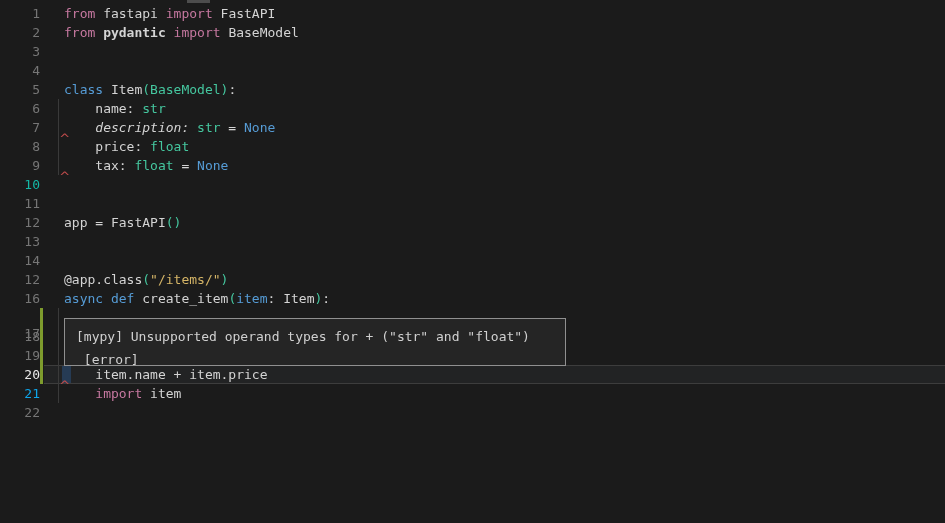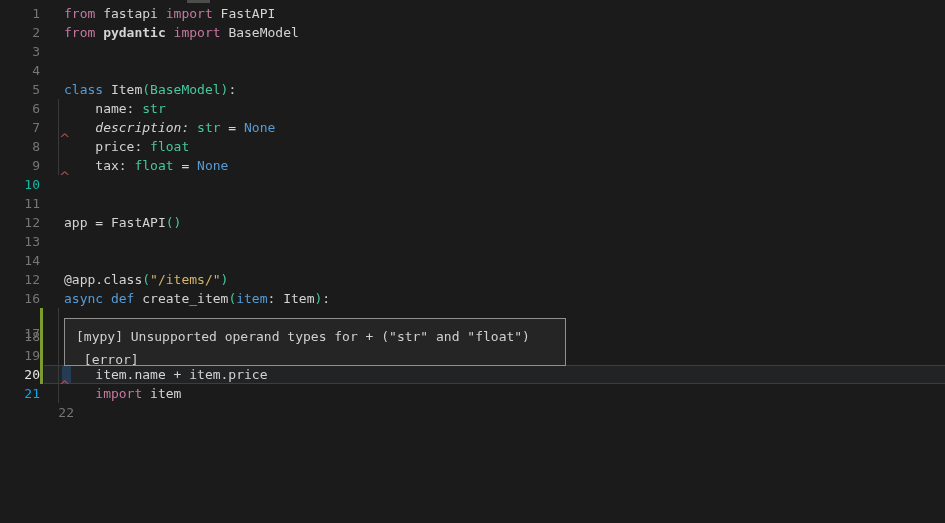--- a/index.html
+++ b/index.html
@@ -55,21 +55,21 @@
       <div class="row"><div class="ln" style="color: rgb(118, 118, 118);">12</div><pre class="code"><span style="color: rgb(212, 212, 212);">app = FastAPI</span><span style="color: rgb(69, 199, 159);">()</span></pre></div>
       <div class="row"><div class="ln" style="color: rgb(118, 118, 118);">13</div><pre class="code"></pre></div>
       <div class="row"><div class="ln" style="color: rgb(118, 118, 118);">14</div><pre class="code"></pre></div>
       <div class="row"><div class="ln" style="color: rgb(118, 118, 118);">12</div><pre class="code"><span style="color: rgb(212, 212, 212);">@app.class</span><span style="color: rgb(69, 199, 159);">(</span><span style="color: rgb(213, 181, 103);">"/items/"</span><span style="color: rgb(69, 199, 159);">)</span></pre></div>
       <div class="row"><div class="ln" style="color: rgb(118, 118, 118);">16</div><pre class="code"><span style="color: rgb(86, 156, 214);">async</span><span style="color: rgb(212, 212, 212);"> </span><span style="color: rgb(86, 156, 214);">def</span><span style="color: rgb(212, 212, 212);"> create_item</span><span style="color: rgb(69, 199, 159);">(</span><span style="color: rgb(86, 156, 214);">item</span><span style="color: rgb(212, 212, 212);">: Item</span><span style="color: rgb(69, 199, 159);">)</span><span style="color: rgb(212, 212, 212);">:</span></pre></div>
       <div class="row"><div class="ln" style="color: rgb(118, 118, 118); margin-top: 16px;">17</div><div class="bar" style="background: rgb(126, 156, 45);"></div><pre class="code"></pre></div>
       <div class="row"><div class="ln" style="color: rgb(118, 118, 118);">18</div><div class="bar" style="background: rgb(126, 156, 45);"></div><pre class="code"></pre></div>
       <div class="row"><div class="ln" style="color: rgb(118, 118, 118);">19</div><div class="bar" style="background: rgb(126, 156, 45);"></div><pre class="code"></pre></div>
       <div class="row"><div class="hl" style="background: rgb(34, 35, 36); border-top: 1px solid rgb(61, 61, 61); border-bottom: 1px solid rgb(61, 61, 61);"></div><div class="ln" style="color: rgb(232, 232, 232);">20</div><div class="bar" style="background: rgb(126, 156, 45);"></div><div class="cursor" style="background: rgb(38, 59, 84);"></div><pre class="code"><span style="color: rgb(212, 212, 212);">    item.name + item.price</span></pre><div class="caret" style="color: rgb(189, 75, 75);">^</div></div>
       <div class="row"><div class="ln" style="color: #0ea5e9;">21</div><pre class="code"><span style="color: rgb(212, 212, 212);">    </span><span style="color: rgb(198, 120, 160);">import</span><span style="color: rgb(212, 212, 212);"> item</span></pre></div>
-      <div class="row"><div class="ln" style="color: rgb(118, 118, 118); margin-left: 34px;">22</div><pre class="code"></pre></div>
+      <div class="row"><div class="ln" style="color: rgb(118, 118, 118);">22</div><pre class="code"></pre></div>
     </div>
   <div id="tooltip" style="background: rgb(37, 37, 37); border: 1px solid rgb(144, 144, 144); color: rgb(208, 208, 208);">
     <pre>[mypy] Unsupported operand types for + ("str" and "float")</pre>
     <pre> [error]</pre>
   </div>
 <div class="guide" style="left: 58px; top: 99px; height: 76px; background: rgb(58, 58, 58);"></div>
     <div class="guide" style="left: 58px; top: 308px; height: 95px; background: rgb(58, 58, 58);"></div>
   </div>
 
 </body></html>

